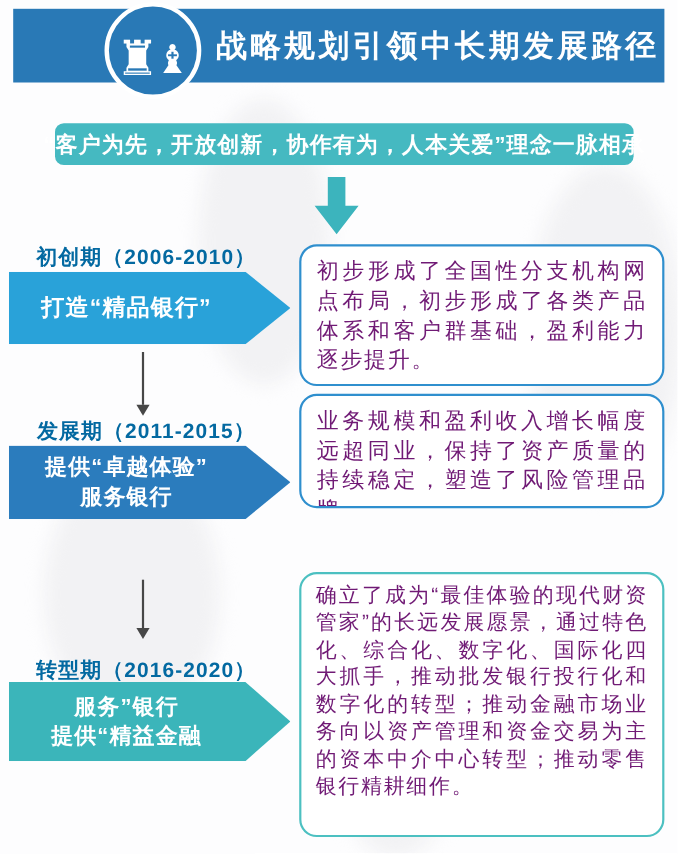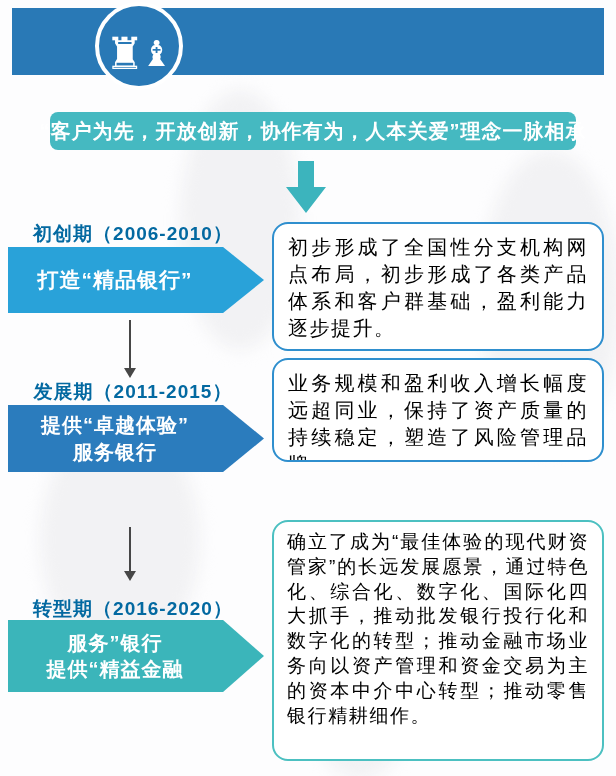--- a/index.html
+++ b/index.html
@@ -53,39 +53,40 @@
   
   .connector{position:absolute;left:129px;width:2px;background:#474747;}
   .con-1{top:320px;height:48px;} .con-2{top:527px;height:44px;}
   .connector-head{position:absolute;left:124px;width:0;height:0;
     border-left:6px solid transparent;border-right:6px solid transparent;border-top:10px solid #474747;}
   .head-1{top:368px;} .head-2{top:571px;}
 
   
   .desc-box{
     position:absolute;left:272px;width:332px;box-sizing:border-box;background:#ffffff;
-    border:2px solid #2f8fce;border-radius:16px;color:#000000;
+    border:2px solid #2f8fce;border-radius:16px;color:#701a75;
     font-size:20px;letter-spacing:1.5px;line-height:27px;padding:10px 14px;text-align:justify;
     overflow:hidden;
   }
   .box-1{top:222px;height:129px;}
   .box-2{top:358px;height:104px;}
   .box-3{top:520px;height:241px;border-color:#4cc0c1;font-size:19px;letter-spacing:1.6px;line-height:24.8px;padding:8px 13px;}
 </style>
 </head>
 <body>
 
 <div class="canvas">
 
   <div class="blob" style="left:180px;top:90px;width:120px;height:260px;"></div>
   <div class="blob" style="left:480px;top:150px;width:140px;height:300px;"></div>
   <div class="blob" style="left:40px;top:420px;width:160px;height:240px;"></div>
   <div class="blob" style="left:300px;top:560px;width:120px;height:220px;"></div>
 
   <div class="header-bar"></div>
+  <div class="header-title">战略规划引领中长期发展路径</div>
   <div class="header-badge">
     <span class="chess-a">♜</span>
     <span class="chess-b">♝</span>
   </div>
 
   <div class="motto">“客户为先，开放创新，协作有为，人本关爱”理念一脉相承</div>
 
   <div class="flow-arrow">
     <svg width="46" height="54" viewBox="0 0 46 54">
       <path d="M15 1 h16 v26 h12 L23 53 L3 27 h12 z" fill="#3cb4bd"></path>

